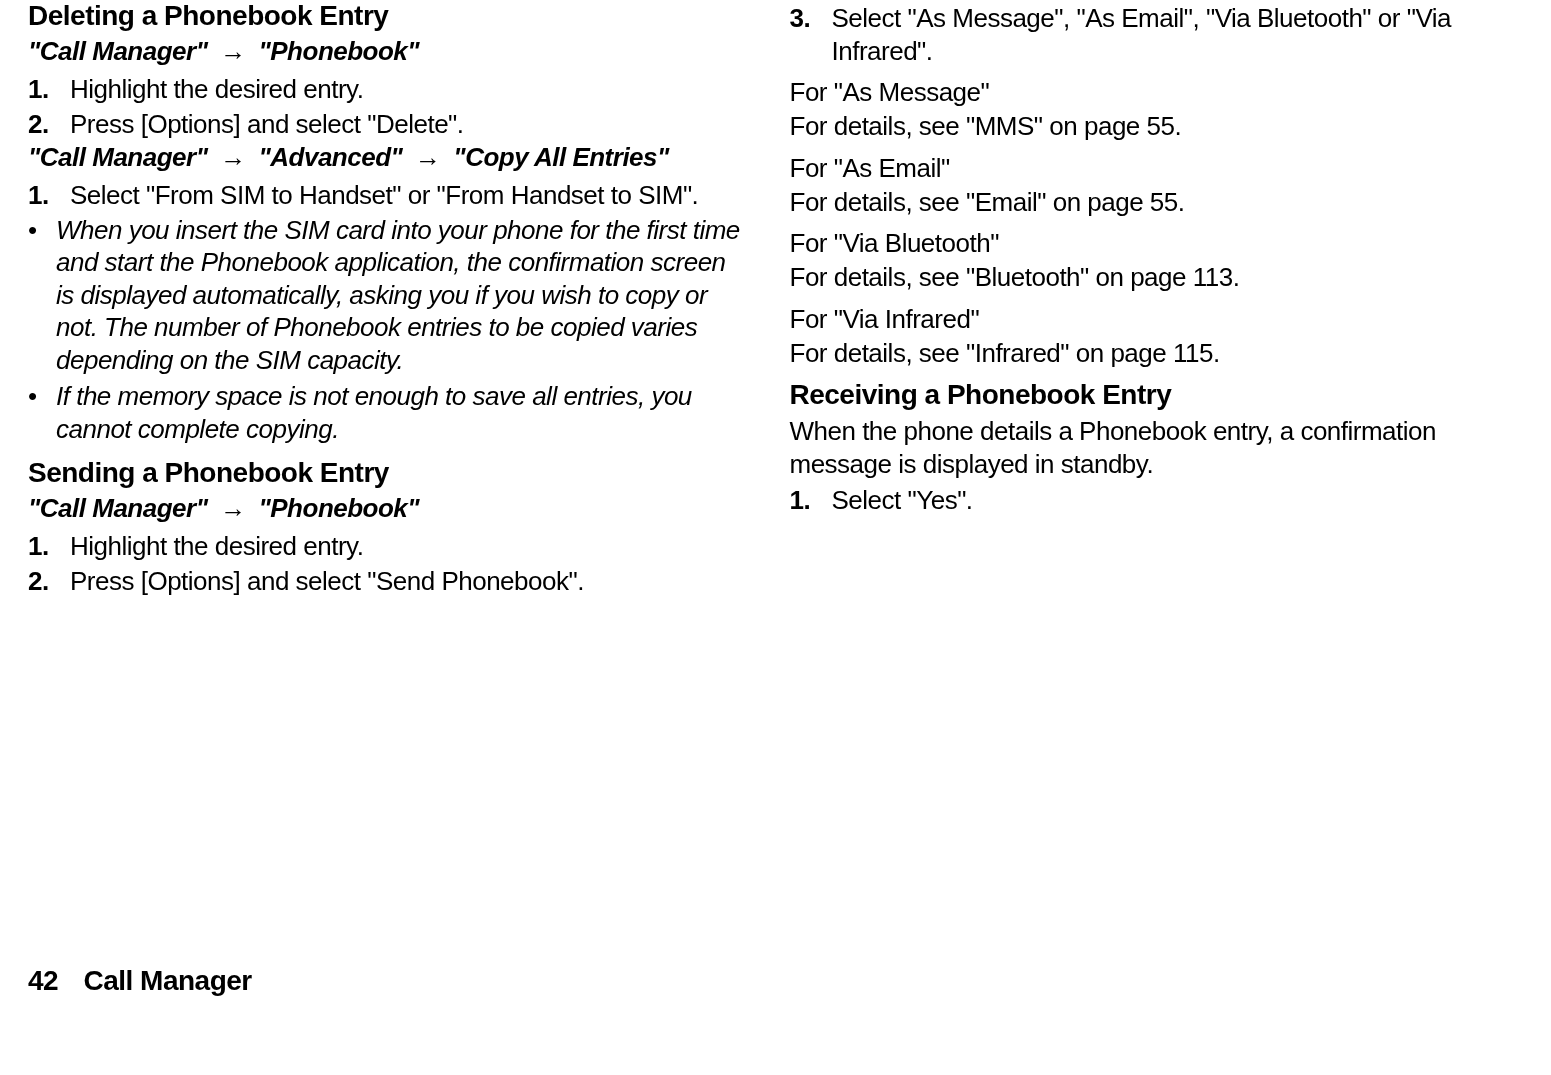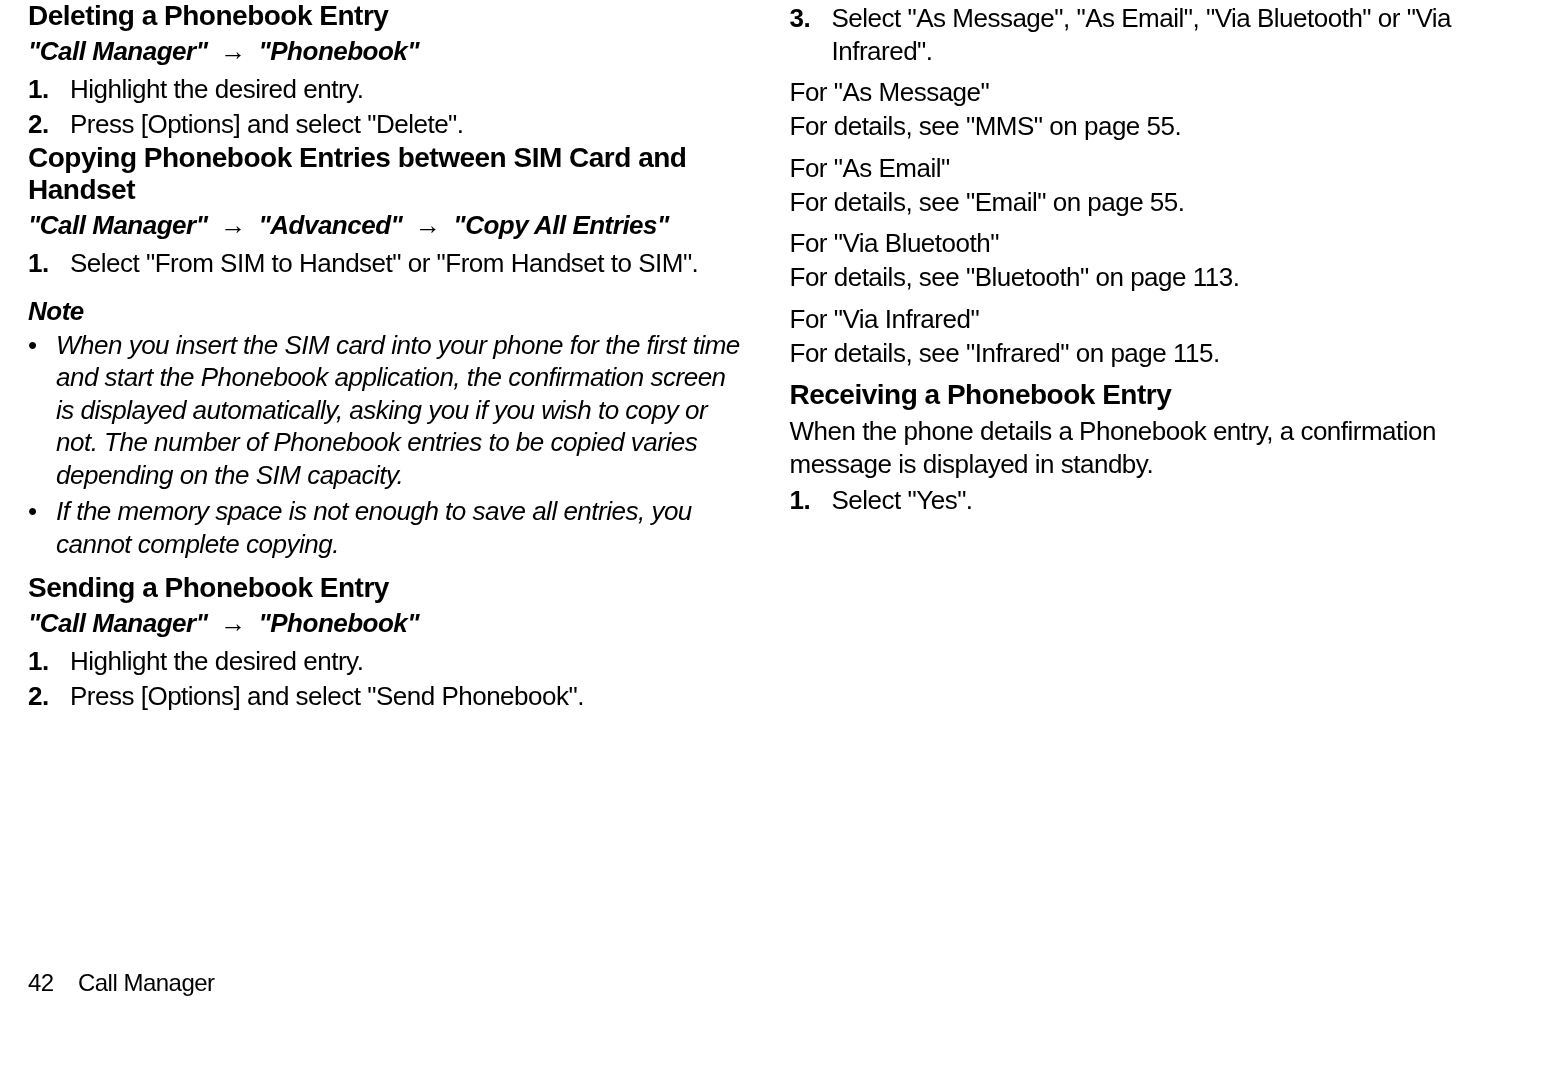--- a/index.html
+++ b/index.html
@@ -16,21 +16,21 @@
   ol.steps>li .num{font-weight:700;min-width:42px}
   ol.steps>li .txt{flex:1}
   ol.steps>li .sub{display:block;font-size:26px;margin-top:2px;font-weight:400}
   .note-label{font-style:italic;font-weight:700;font-size:26px;margin:16px 0 2px 0;letter-spacing:-0.5px;font-stretch:condensed}
   ul.notes{list-style:none;padding:0;margin:0}
   ul.notes>li{display:flex;align-items:flex-start;font-style:italic;font-size:26px;letter-spacing:-0.5px;line-height:1.25;margin:0 0 4px 0;font-stretch:condensed}
   ul.notes>li .bullet{min-width:28px;font-style:normal}
   ul.notes>li .ntxt{flex:1}
   .para{font-size:26px;letter-spacing:-0.5px;line-height:1.25;margin:2px 0 10px 0;font-stretch:condensed}
   .for-lead{font-size:26px;letter-spacing:-0.5px;margin:10px 0 0 0;font-stretch:condensed}
-  .footer{position:absolute;left:28px;bottom:42px;font-size:24px;font-weight:400;letter-spacing:-0.5px;font-stretch:condensed}
+  .footer{position:absolute;left:28px;bottom:42px;font-size:28px;font-weight:700;letter-spacing:-0.5px;font-stretch:condensed}
   .footer .pg{margin-right:18px}
 </style>
 </head>
 <body>
 
 <div class="page">
   <div class="cols">
 
     <div class="col">
 
@@ -45,36 +45,34 @@
           <span class="num">1.</span>
           <span class="txt">Highlight the desired entry.</span>
         </li>
         <li>
           <span class="num">2.</span>
           <span class="txt">Press [Options] and select "Delete".</span>
         </li>
       </ol>
 
 
-      <div class="h-sub">Copying Phonebook Entries between SIM Card and Handset</div>
       <div class="nav-path">
         <span>"Call Manager"</span>
         <span class="arrow">→</span>
         <span>"Advanced"</span>
         <span class="arrow">→</span>
         <span>"Copy All Entries"</span>
       </div>
       <ol class="steps">
         <li>
           <span class="num">1.</span>
           <span class="txt">Select "From SIM to Handset" or "From Handset to SIM".</span>
         </li>
       </ol>
 
-      <div class="note-label">Note</div>
       <ul class="notes">
         <li>
           <span class="bullet">•</span>
           <span class="ntxt">When you insert the SIM card into your phone for the first time and start the Phonebook application, the confirmation screen is displayed automatically, asking you if you wish to copy or not. The number of Phonebook entries to be copied varies depending on the SIM capacity.</span>
         </li>
         <li>
           <span class="bullet">•</span>
           <span class="ntxt">If the memory space is not enough to save all entries, you cannot complete copying.</span>
         </li>
       </ul>

